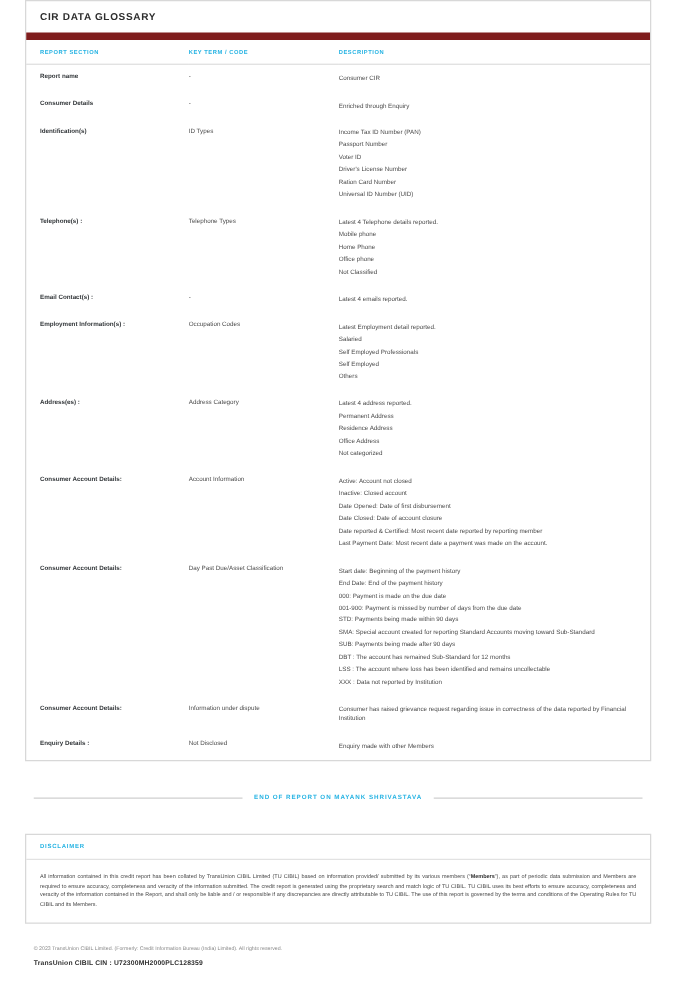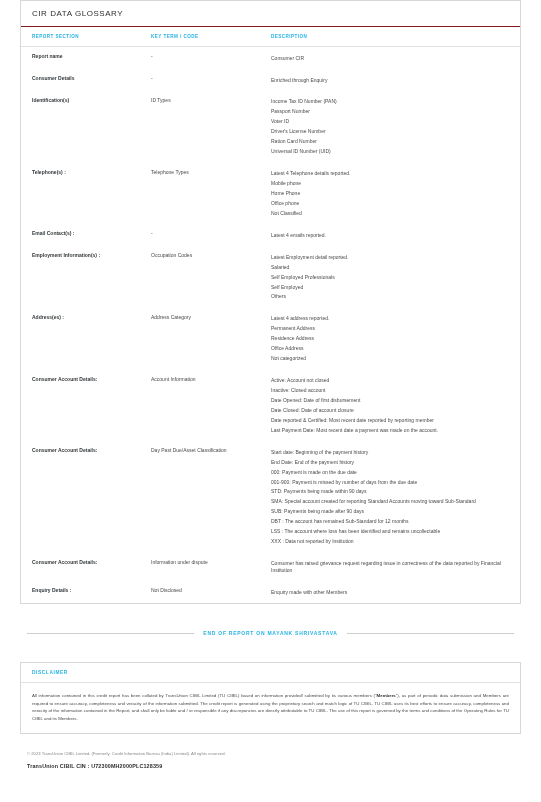--- a/index.html
+++ b/index.html
@@ -31,25 +31,25 @@
 
   
   .card {
     border: 1px solid #d8d8d8;
     background: #fff;
     width: 501px;
   }
 
   .card-title {
     font-size: 8px;
-    font-weight: normal;
+    font-weight: bold;
     letter-spacing: 0.55px;
     color: #2e2e2e;
     padding: 8px 10px 8px 11px;
-    border-bottom: 1px solid #7f1d1d;
+    border-bottom: 6px solid #7f1d1d;
   }
 
   
   table.glossary {
     width: 100%;
     border-collapse: collapse;
     table-layout: fixed;
   }
 
   table.glossary thead th {

